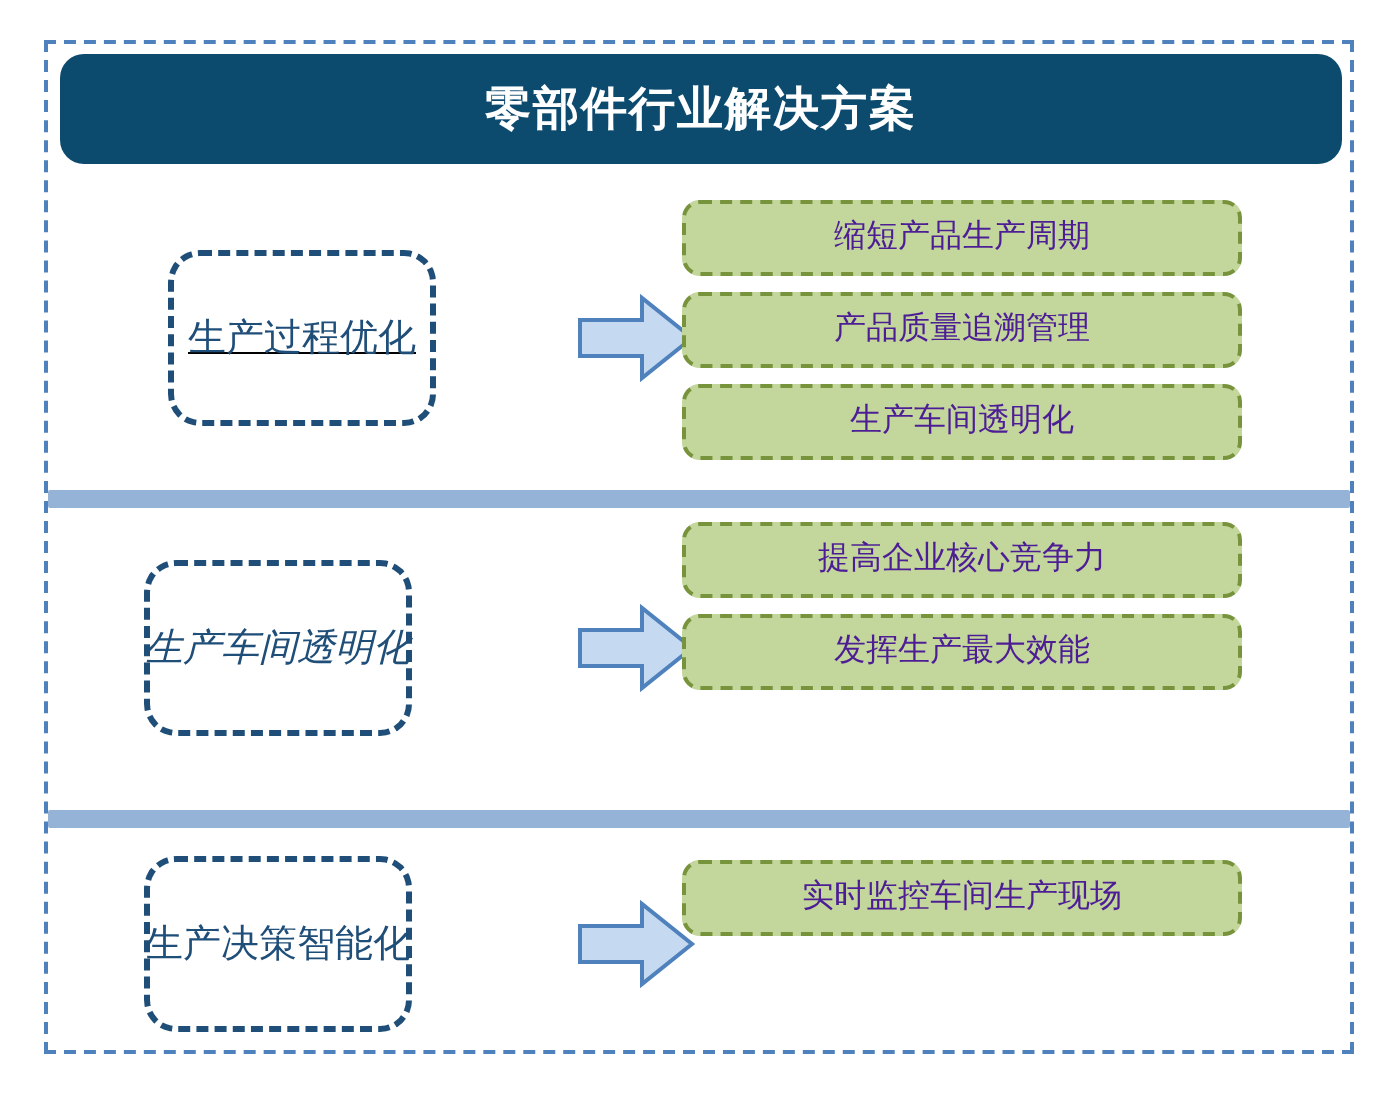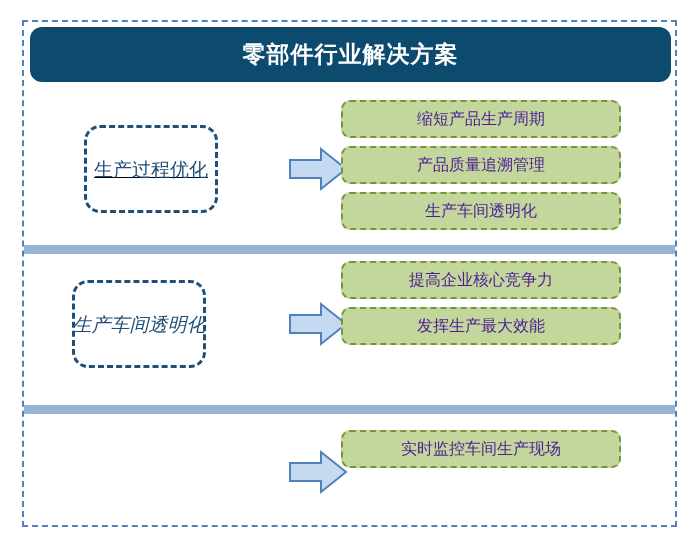--- a/index.html
+++ b/index.html
@@ -187,20 +187,23 @@
       <span class="outcome-label">提高企业核心竞争力</span>
     </div>
     <div class="outcome-box">
       <span class="outcome-label">发挥生产最大效能</span>
     </div>
   </div>
 </div>
 
 <div class="row" id="row-3">
 
+  <div class="capability-box">
+    <span class="capability-label">生产决策智能化</span>
+  </div>
 
   <div class="flow-arrow">
     <svg viewBox="0 0 60 46" preserveAspectRatio="none" aria-hidden="true">
       <polygon points="2,14 33,14 33,3 58,23 33,43 33,32 2,32" fill="#c5d9f1" stroke="#4f81bd" stroke-width="2" stroke-linejoin="miter"></polygon>
     </svg>
   </div>
 
   <div class="outcome-list">
     <div class="outcome-box">
       <span class="outcome-label">实时监控车间生产现场</span>

